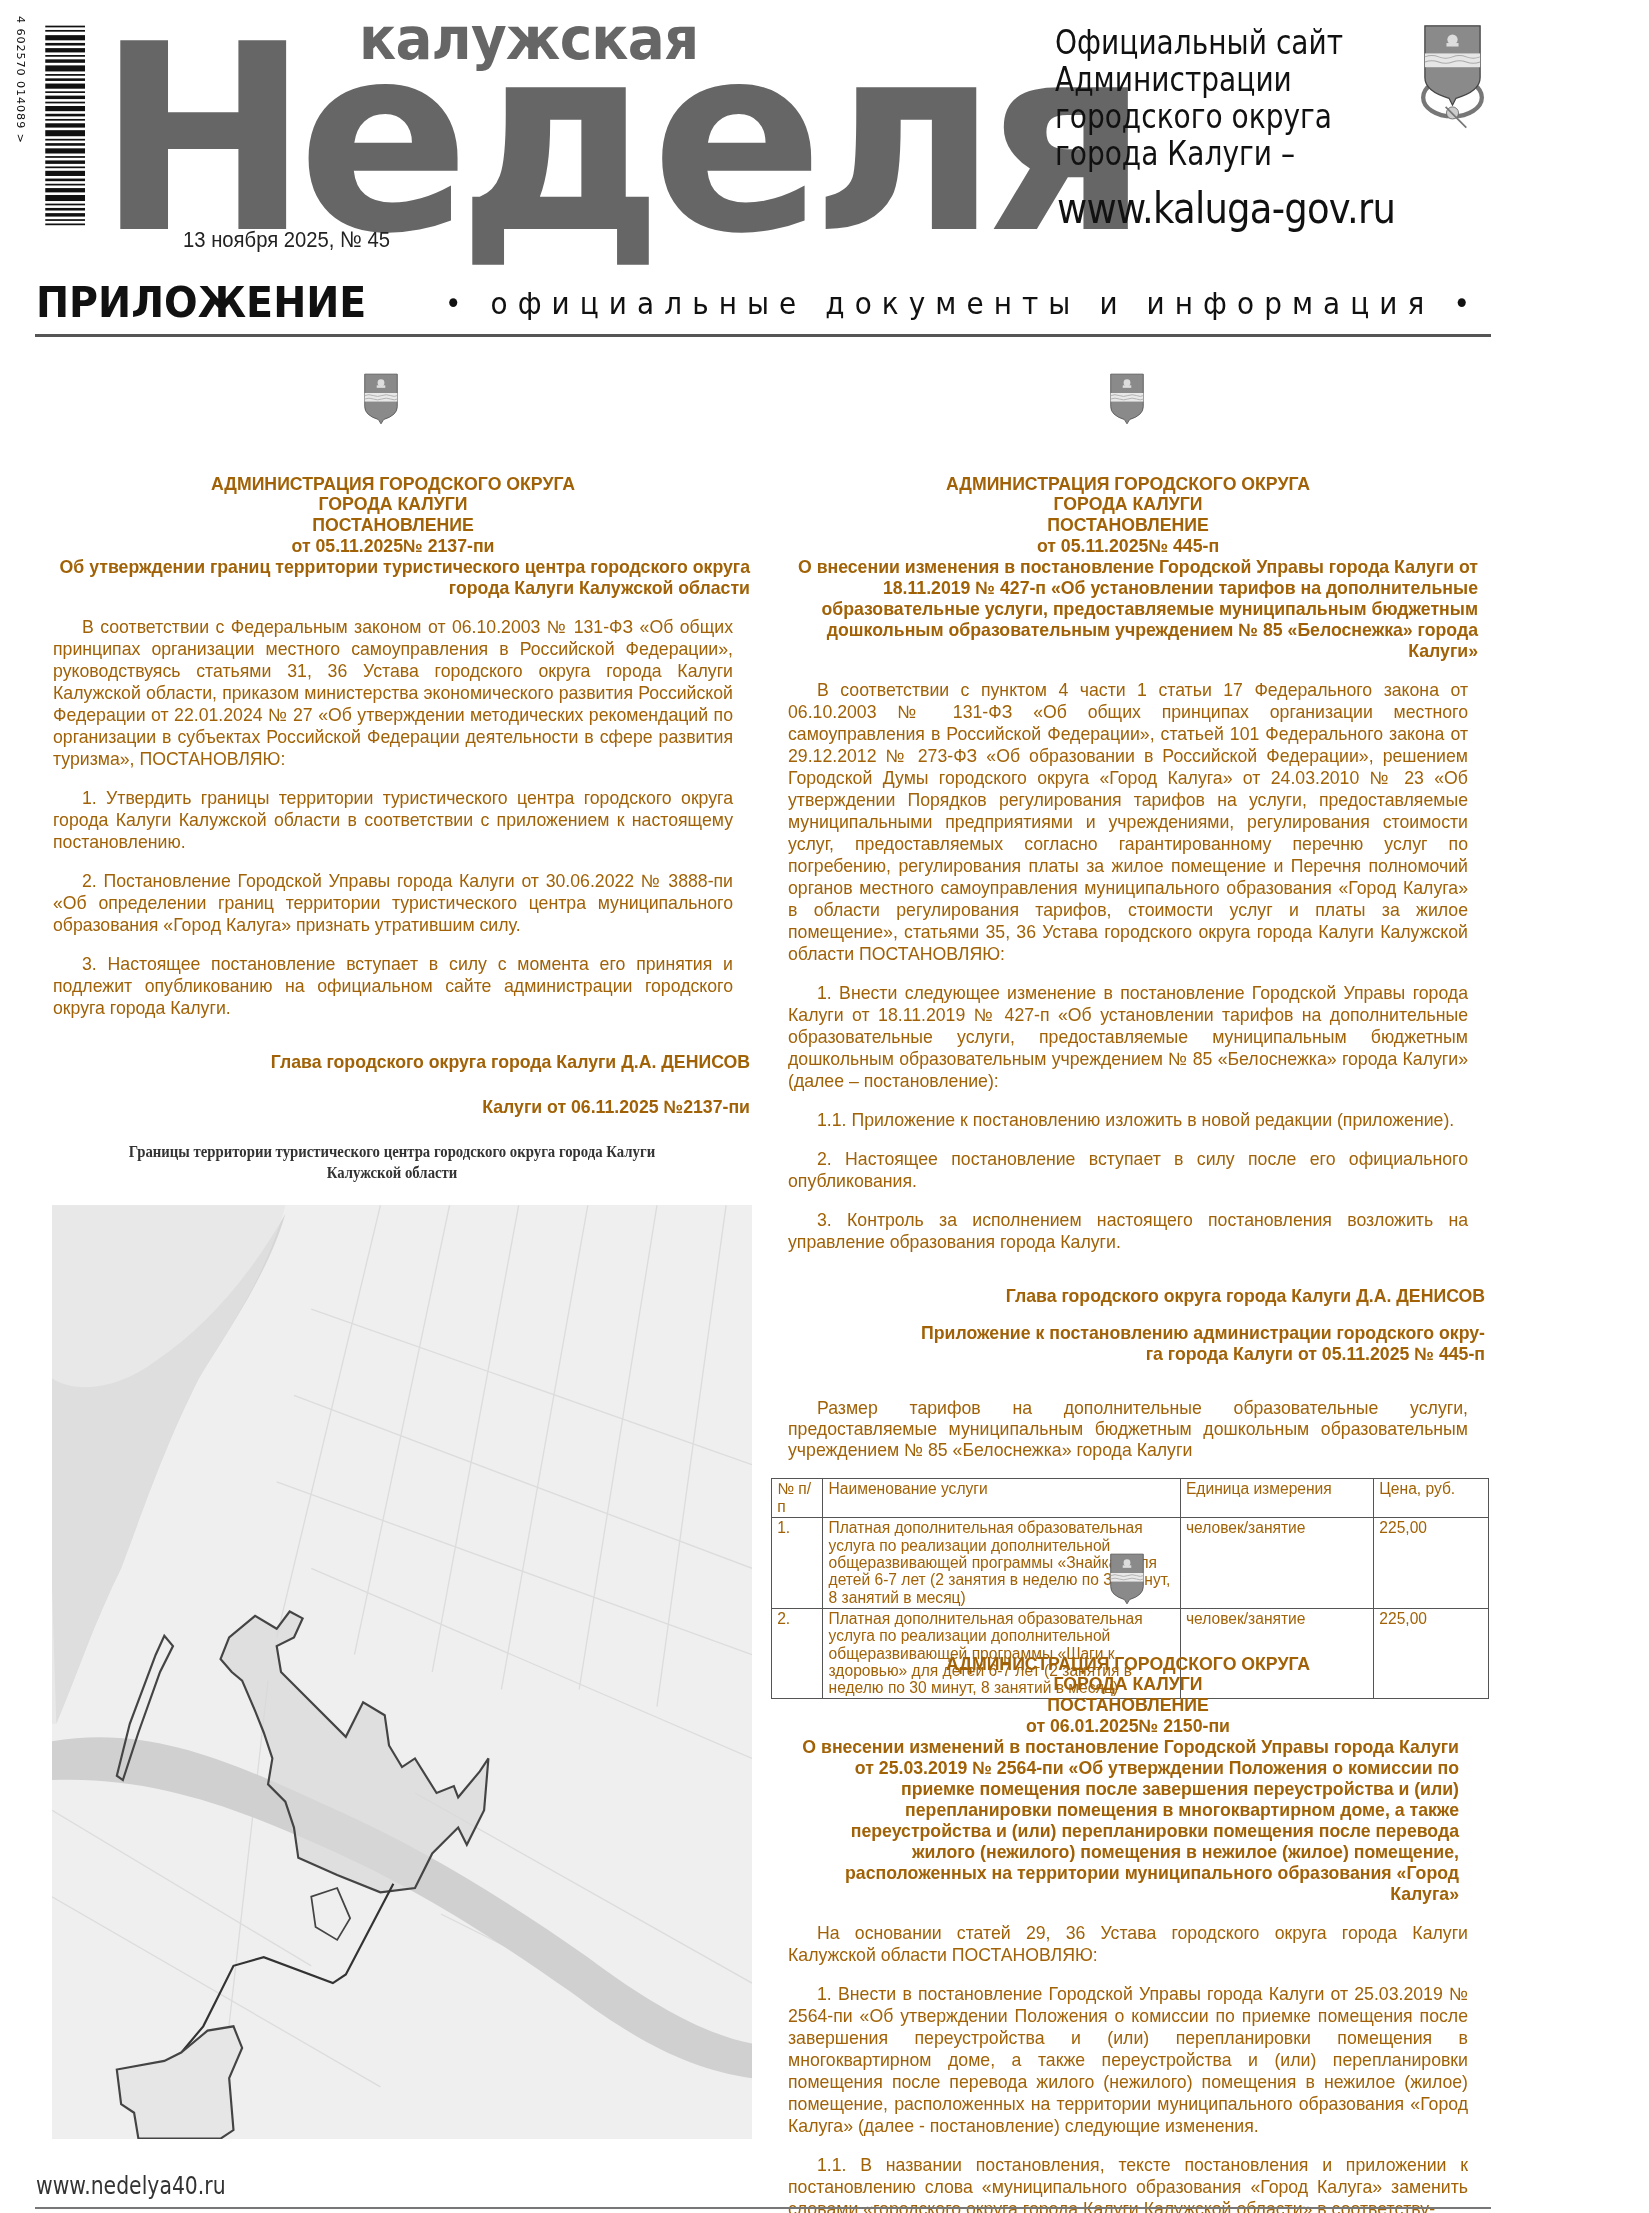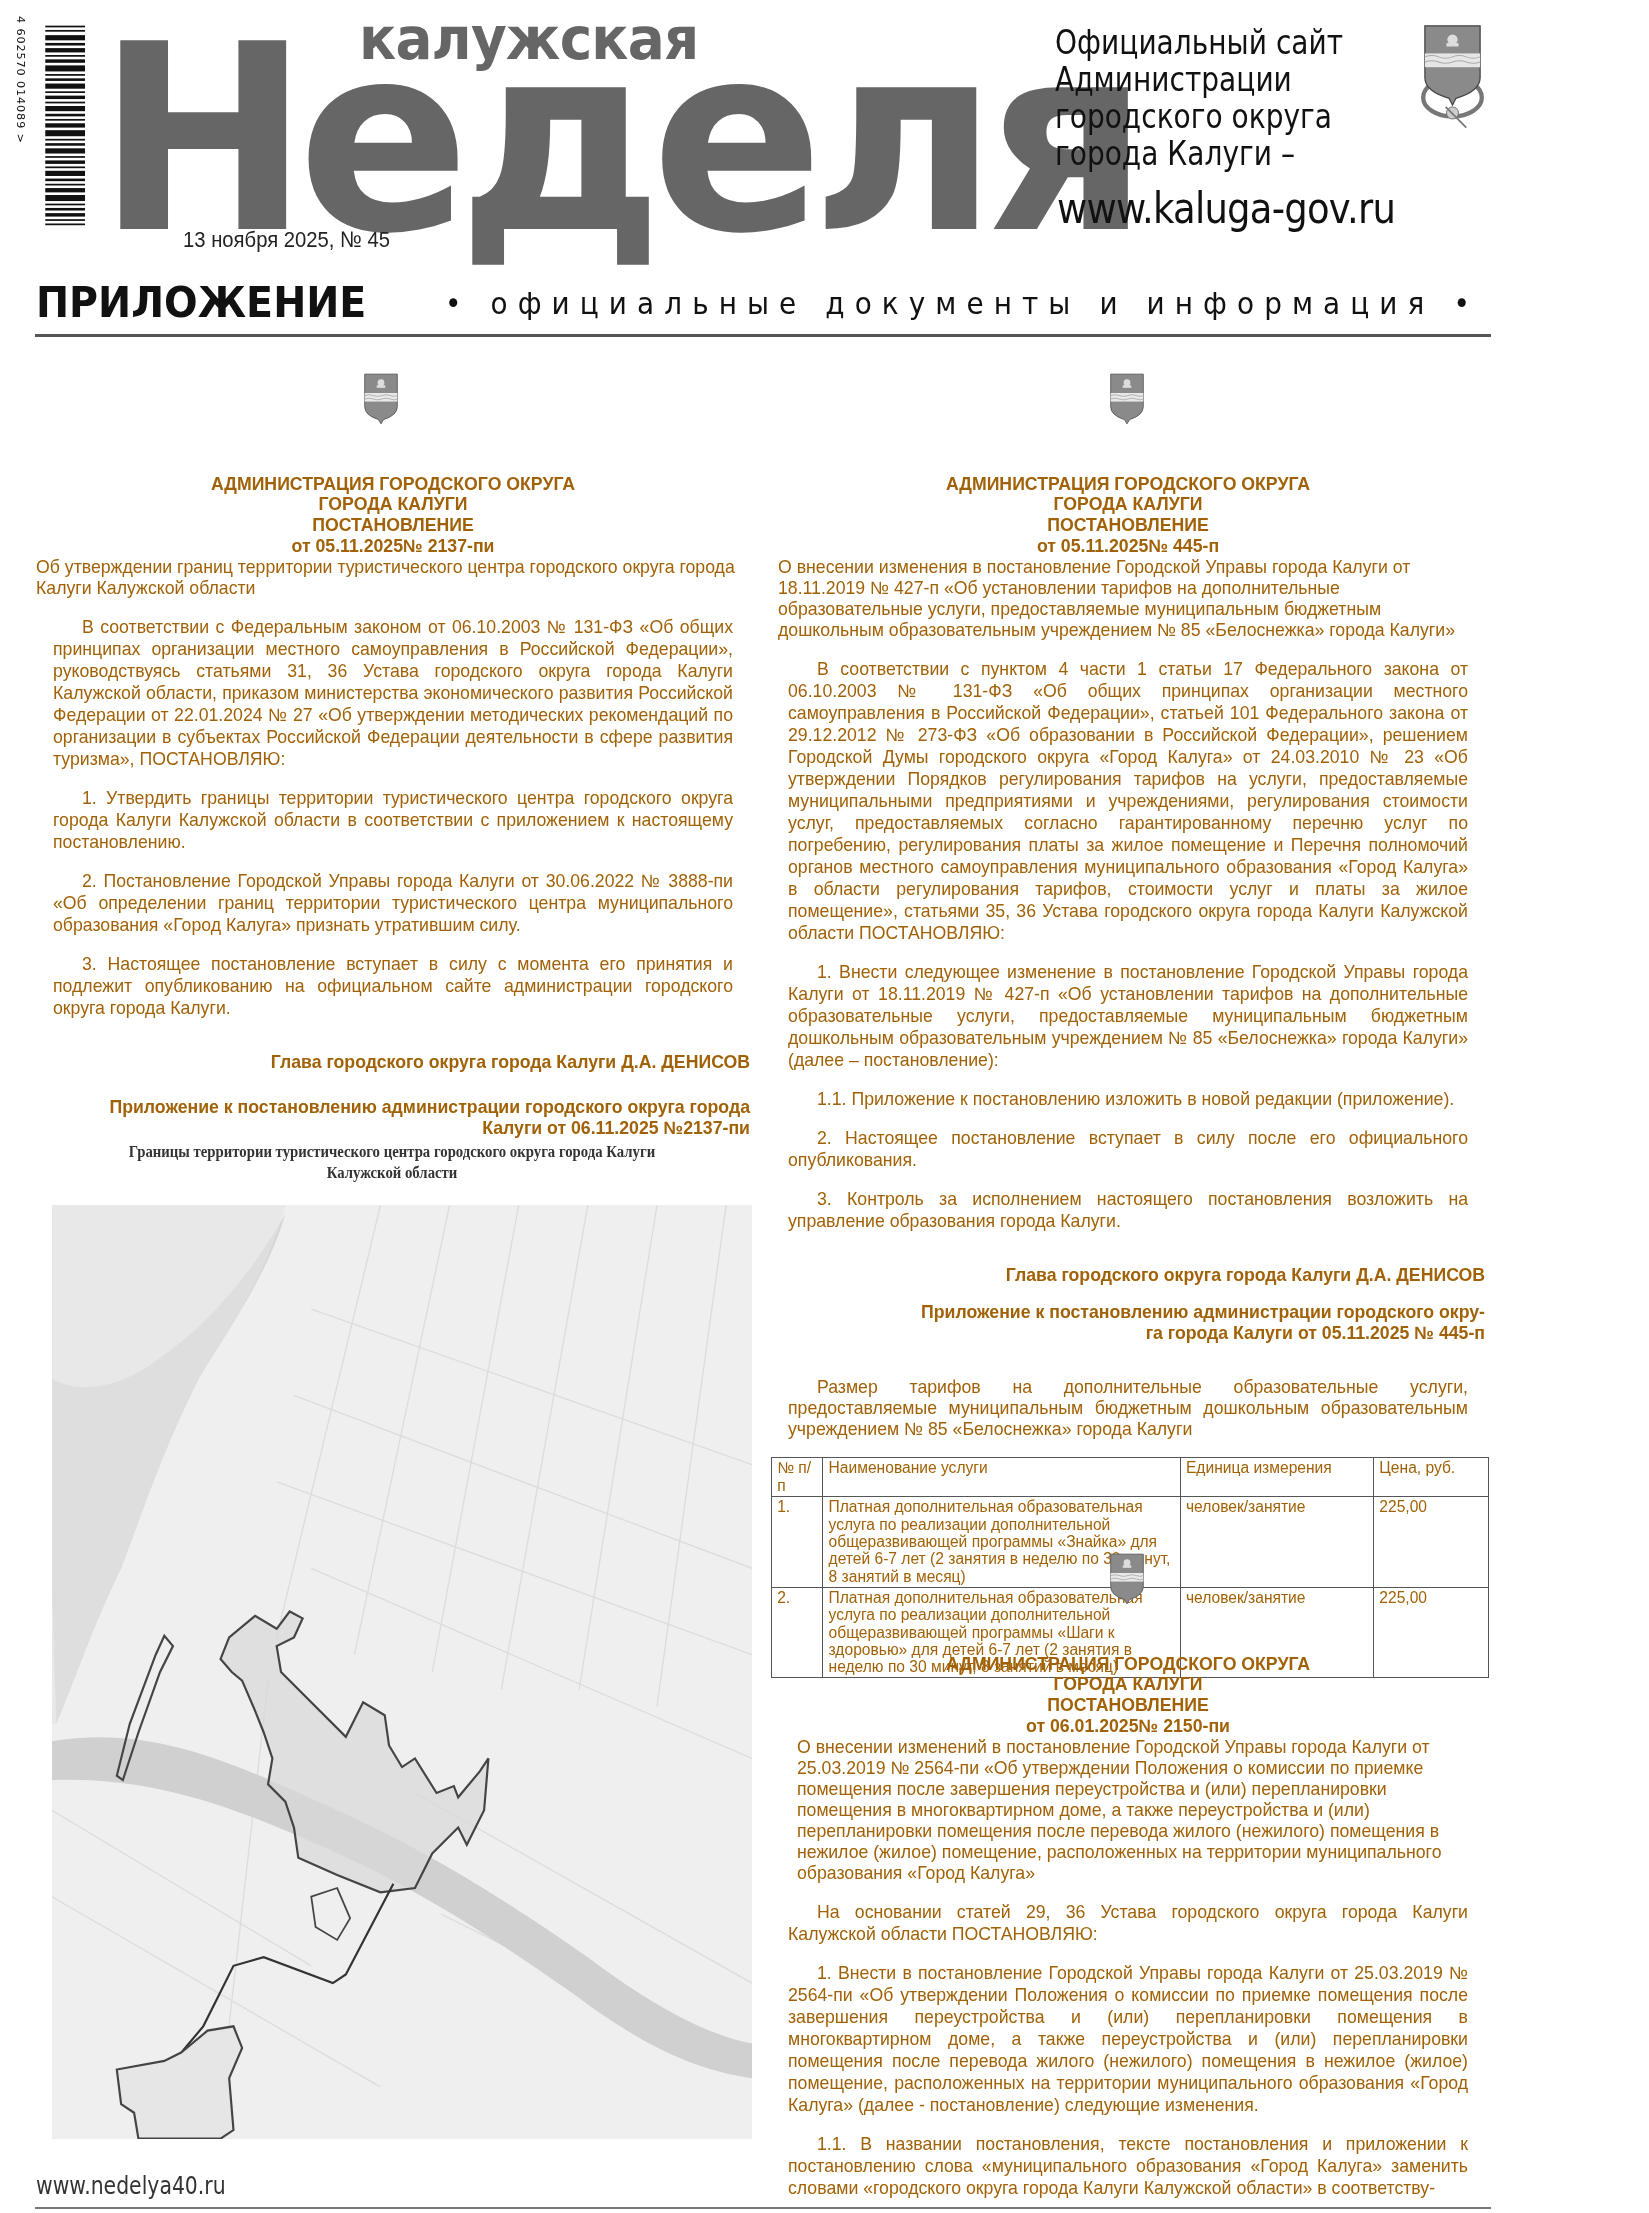--- a/index.html
+++ b/index.html
@@ -21,21 +21,21 @@
   .rule { left: 35px; height: 2.6px; background: #555; }
 
   
   .col { position: absolute; font-family: "Liberation Sans", sans-serif; font-size: 17.7px; line-height: 22px; color: #a16207; }
   .col-left { left: 36px; top: 474px; width: 714px; }
   .col-right { left: 771px; top: 474px; width: 714px; }
   .col-right2 { left: 771px; top: 1654px; width: 714px; }
   .b { font-weight: normal; }
   .hdr { font-weight: bold; text-align: center; font-size: 17.7px; line-height: 20.3px; }
   .dateline { display: flex; justify-content: center; font-weight: bold; }
-  .title { font-weight: normal; text-align: left; line-height: 21px; }
+  .title { font-weight: bold; text-align: right; line-height: 21px; }
   .p { text-indent: 29px; text-align: justify; margin: 17px; }
   .sig { font-weight: bold; text-align: right; }
   .gap1 { height: 15.6px; }
   .gap2 { height: 24px; }
   .appendix { font-weight: bold; text-align: right; line-height: 21px; }
 
   .map-title { left: 35px; top: 1141px; width: 714px; text-align: center; font-family: "Liberation Serif", serif; font-weight: bold; font-size: 16.4px; line-height: 21px; color: #333; transform: scaleX(0.9); }
   .map { left: 52px; top: 1205px; width: 700px; height: 934px; background: #ececec; overflow: hidden; }
 
   .crest-doc { width: 36px; height: 54px; }
@@ -145,21 +145,20 @@
   </div>
   <div class="title">Об утверждении границ территории туристического центра городского округа города Калуги Калужской области</div>
   <p class="p">В соответствии с Федеральным законом от 06.10.2003 № 131-ФЗ «Об общих принципах организации местного самоуправления в Российской Федерации», руководствуясь статьями 31, 36 Устава городского округа города Калуги Калужской области, приказом министерства экономического развития Российской Федерации от 22.01.2024 № 27 «Об утверждении методических рекомендаций по организации в субъектах Российской Федерации деятельности в сфере развития туризма», ПОСТАНОВЛЯЮ:</p>
   <p class="p">1. Утвердить границы территории туристического центра городского округа города Калуги Калужской области в соответствии с приложением к настоящему постановлению.</p>
   <p class="p">2. Постановление Городской Управы города Калуги от 30.06.2022 № 3888-пи «Об определении границ территории туристического центра муниципального образования «Город Калуга» признать утратившим силу.</p>
   <p class="p">3. Настоящее постановление вступает в силу с момента его принятия и подлежит опубликованию на официальном сайте администрации городского округа города Калуги.</p>
   <div class="gap1"></div>
   <div class="sig">Глава городского округа города Калуги  Д.А. ДЕНИСОВ</div>
   <div class="gap2"></div>
   <div class="appendix">
-    <div>Приложение к постановлению администрации городского округа города</div>
     <div>Калуги от 06.11.2025 №2137-пи</div>
   </div>
 </div>
 
 <div class="abs map-title">
   <div>Границы территории туристического центра городского округа города Калуги</div>
   <div>Калужской области</div>
 </div>
 
 <div class="abs map">

